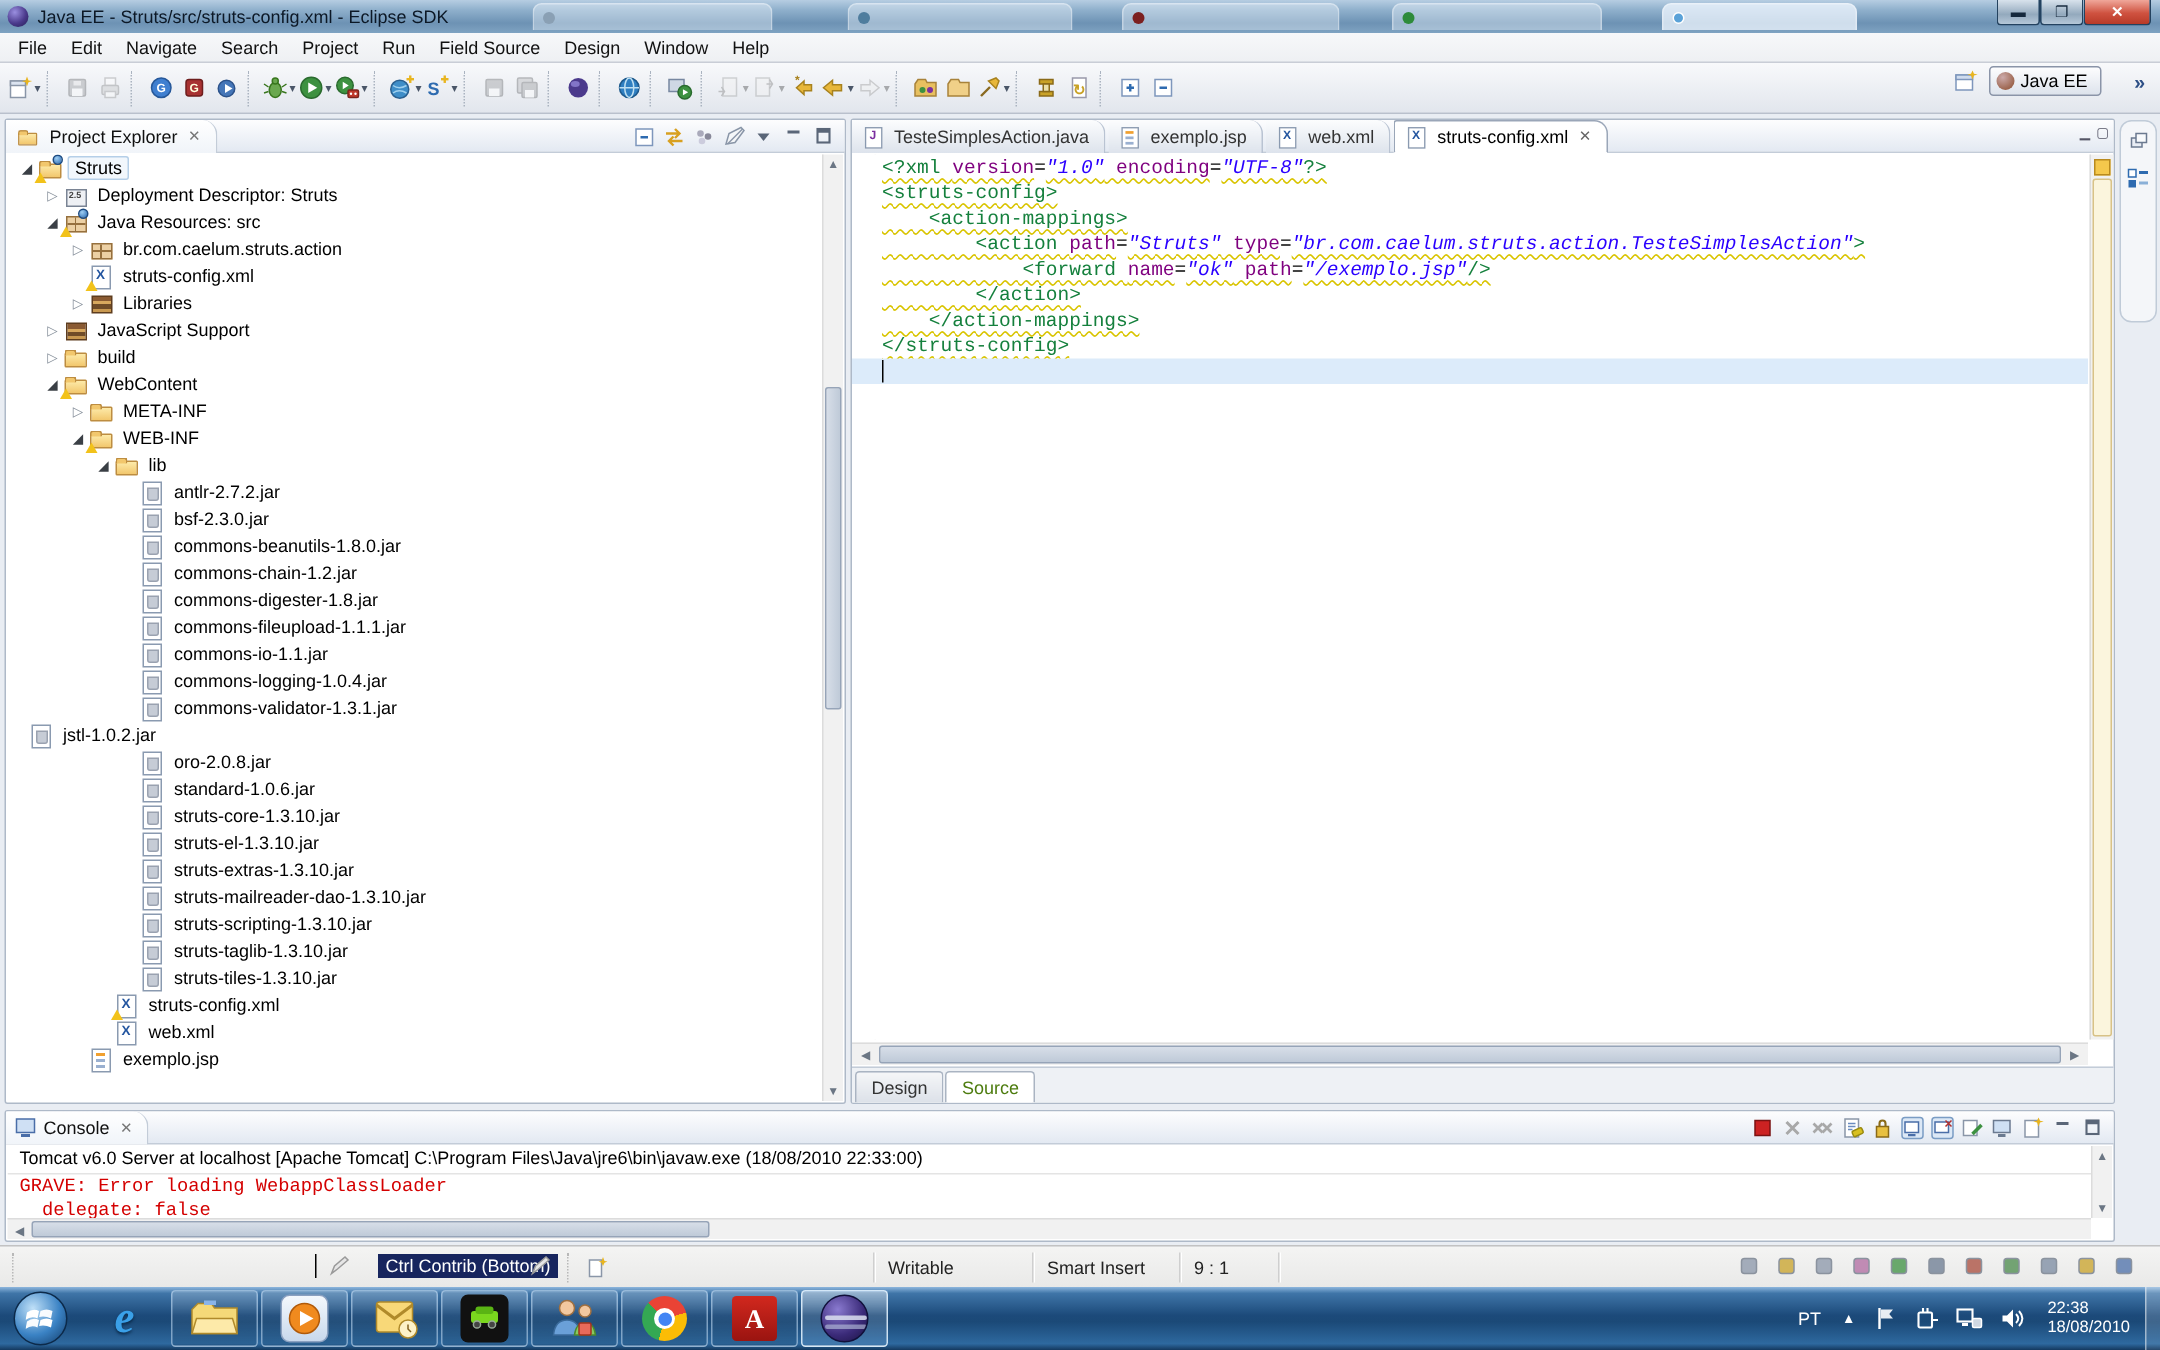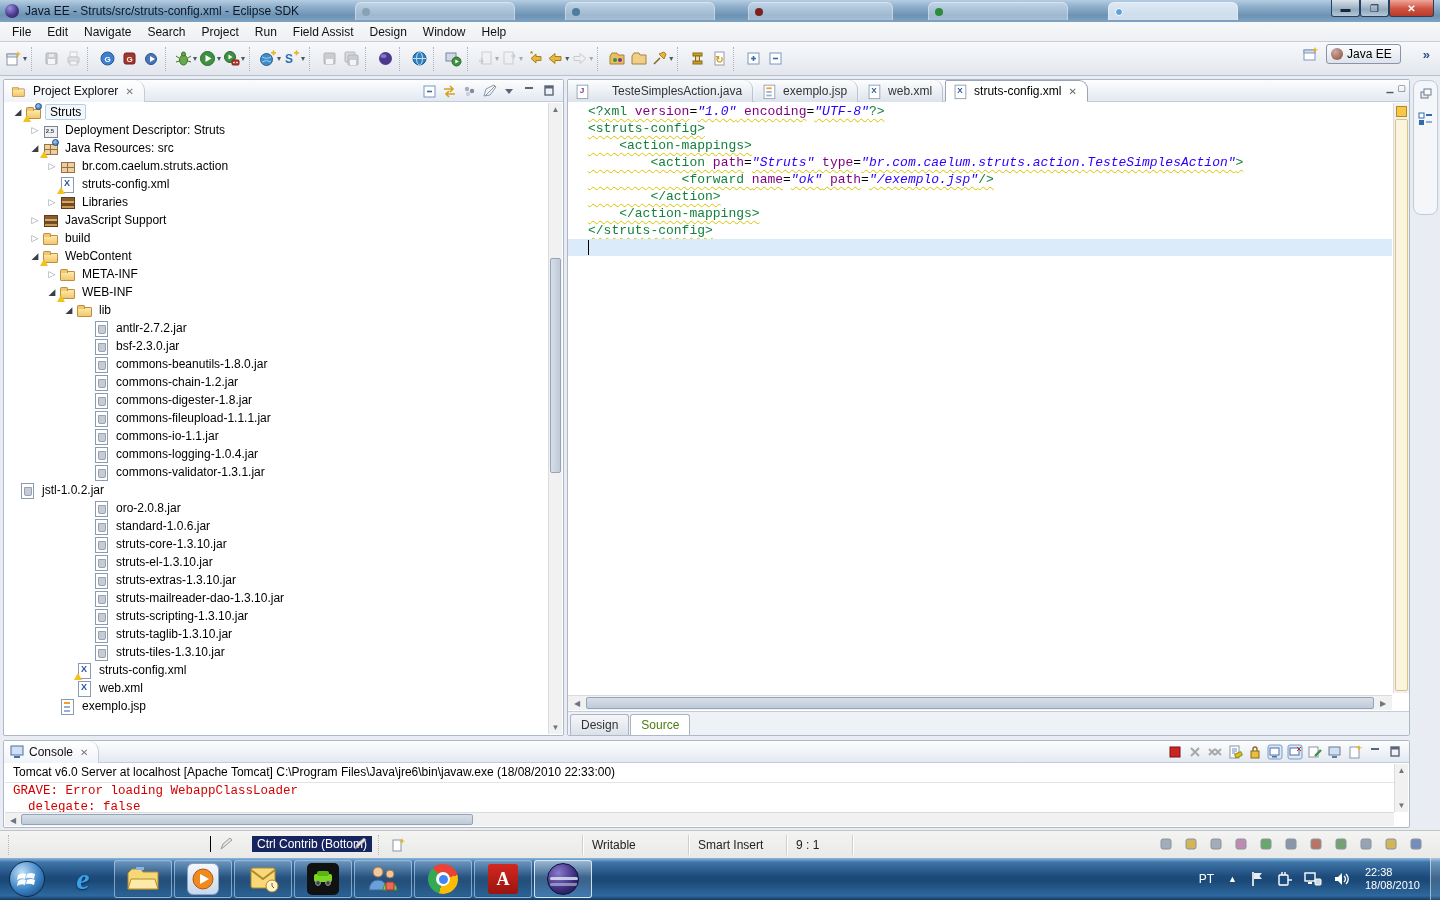--- a/index.html
+++ b/index.html
@@ -158,21 +158,21 @@
   </div>
 </div>
 
 <div id="menubar">
     <div class="menu-item">File</div>
     <div class="menu-item">Edit</div>
     <div class="menu-item">Navigate</div>
     <div class="menu-item">Search</div>
     <div class="menu-item">Project</div>
     <div class="menu-item">Run</div>
-    <div class="menu-item">Field Assist</div>
+    <div class="menu-item">Field Source</div>
     <div class="menu-item">Design</div>
     <div class="menu-item">Window</div>
     <div class="menu-item">Help</div>
   </div>
 
 <div id="toolbar">
     <div class="tbtn">
       <span>
         <svg width="17" height="17" viewBox="0 0 17 17">
           <rect x="2" y="4" width="10" height="11" fill="#fff" stroke="#8a96a8"></rect>
@@ -688,21 +688,21 @@
     <span class="sb-arrow" style="top:2px">▲</span>
     <div class="sb-thumb" style="left:1px;right:1px;top:155px;height:215px"></div>
     <span class="sb-arrow" style="bottom:2px">▼</span>
   </div>
 </div>
 
 <div class="panel" style="left:567px;top:79px;width:843px;height:657px">
   <div id="etabs">
       <div class="etab">
         <span class="ti ti-java"></span>
-        <span style="margin-left: 18px;">TesteSimplesAction.java</span>
+        <span style="margin-left: 2px;">TesteSimplesAction.java</span>
       </div>
       <div class="etab">
         <span class="ti ti-jsp"></span>
         <span style="margin-left: 2px;">exemplo.jsp</span>
       </div>
       <div class="etab">
         <span class="ti ti-xml"></span>
         <span style="margin-left: 2px;">web.xml</span>
       </div>
       <div class="etab active">

